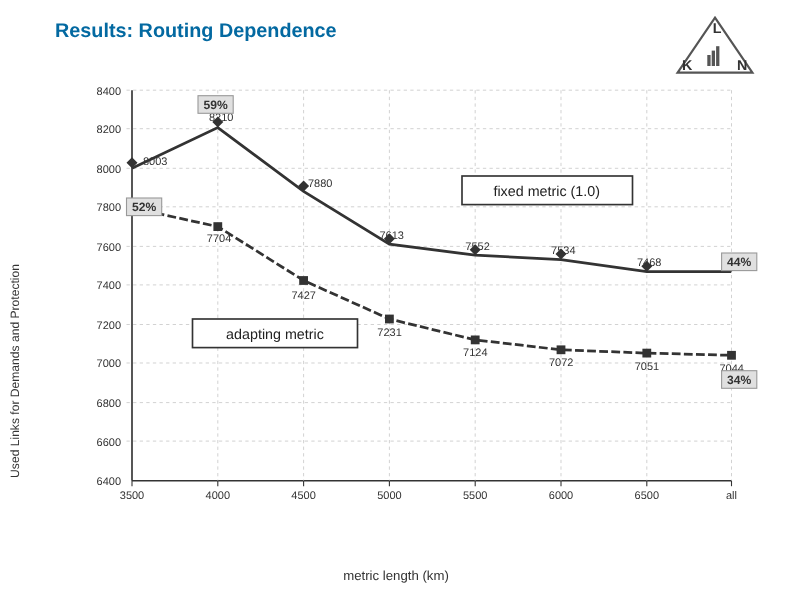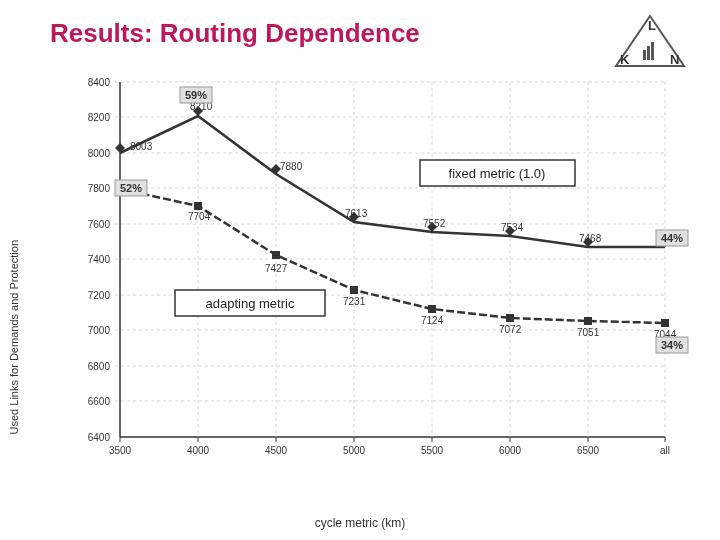--- a/index.html
+++ b/index.html
@@ -13,23 +13,23 @@
     .page {
       width: 720px;
       height: 540px;
       position: relative;
       background: #fff;
     }
     .title {
       position: absolute;
       top: 18px;
       left: 50px;
-      font-size: 26px;
+      font-size: 18px;
       font-weight: bold;
-      color: #be185d;
+      color: #0369a1;
     }
     .logo {
       position: absolute;
       top: 12px;
       right: 30px;
       width: 80px;
       height: 60px;
     }
     .chart-area {
       position: absolute;
@@ -224,15 +224,15 @@
       <text x="612" y="277" font-size="11" font-weight="bold" text-anchor="middle" fill="#333">34%</text>
 
       <rect x="360" y="88" width="155" height="26" fill="#fff" stroke="#333" stroke-width="1.5"></rect>
       <text x="437" y="106" font-size="13" text-anchor="middle" fill="#222">fixed metric (1.0)</text>
 
       <rect x="115" y="218" width="150" height="26" fill="#fff" stroke="#333" stroke-width="1.5"></rect>
       <text x="190" y="236" font-size="13" text-anchor="middle" fill="#222">adapting metric</text>
     </svg>
   </div>
 
-  <div class="x-axis-label" style="position:absolute; bottom:10px; left:50%; transform:translateX(-50%); font-size:12px; color:#333;">cycle metric (km)</div>
+  <div class="x-axis-label" style="position:absolute; bottom:10px; left:50%; transform:translateX(-50%); font-size:12px; color:#333;">metric length (km)</div>
 
 </div>
 
 </body></html>

